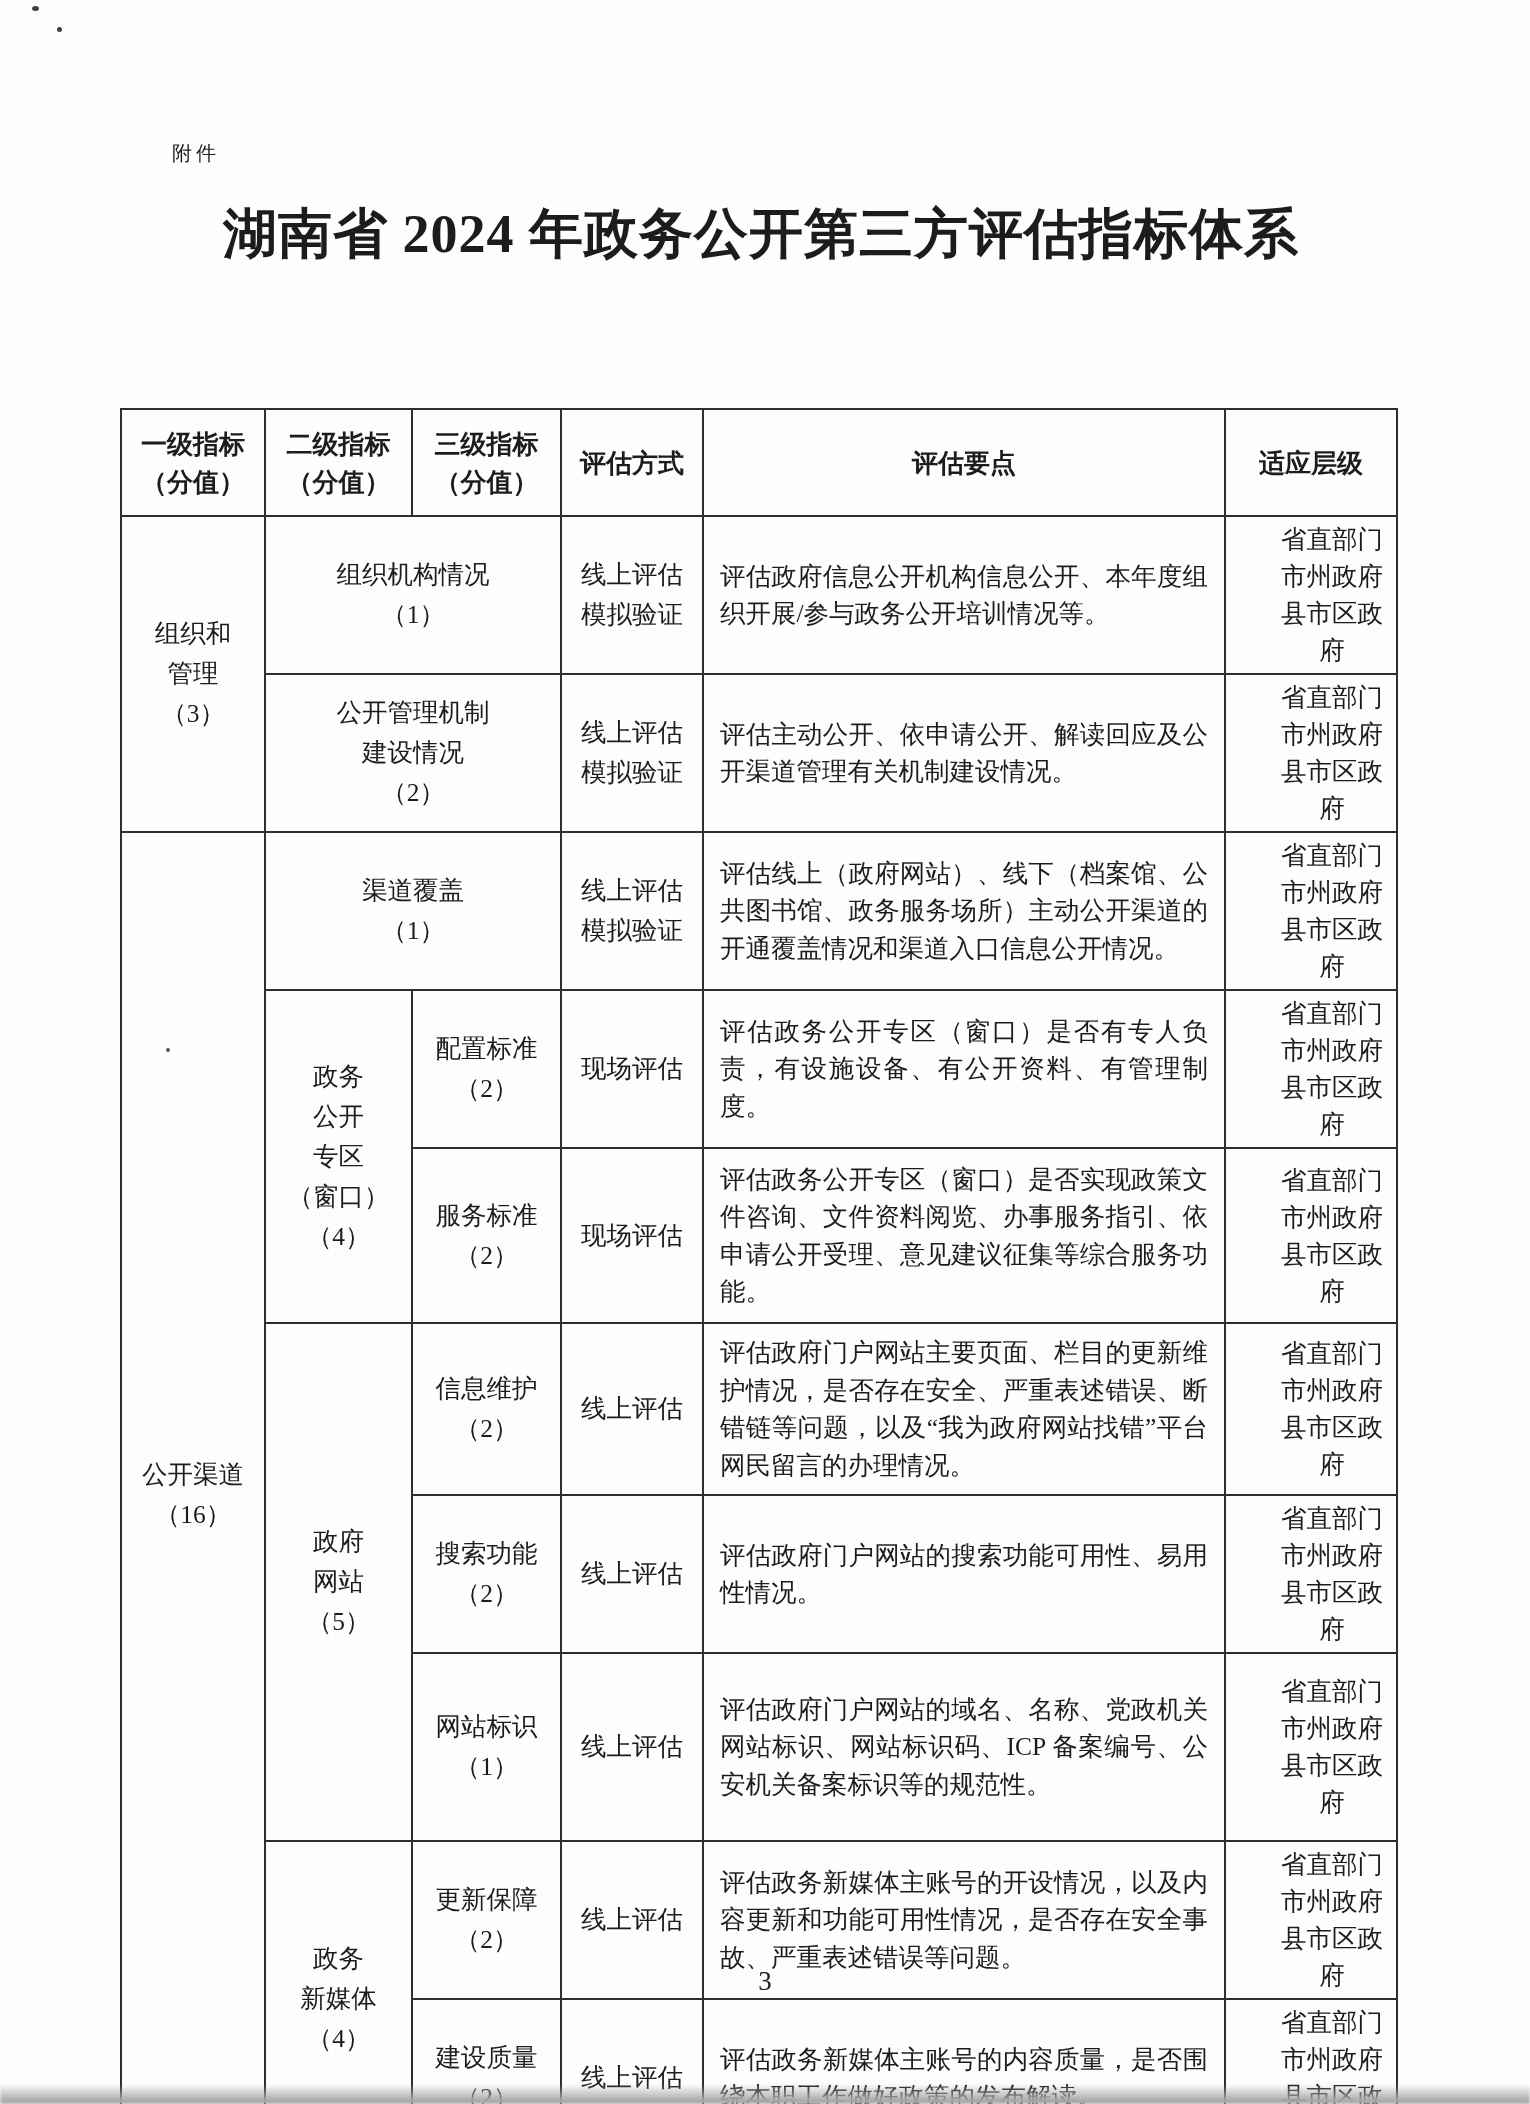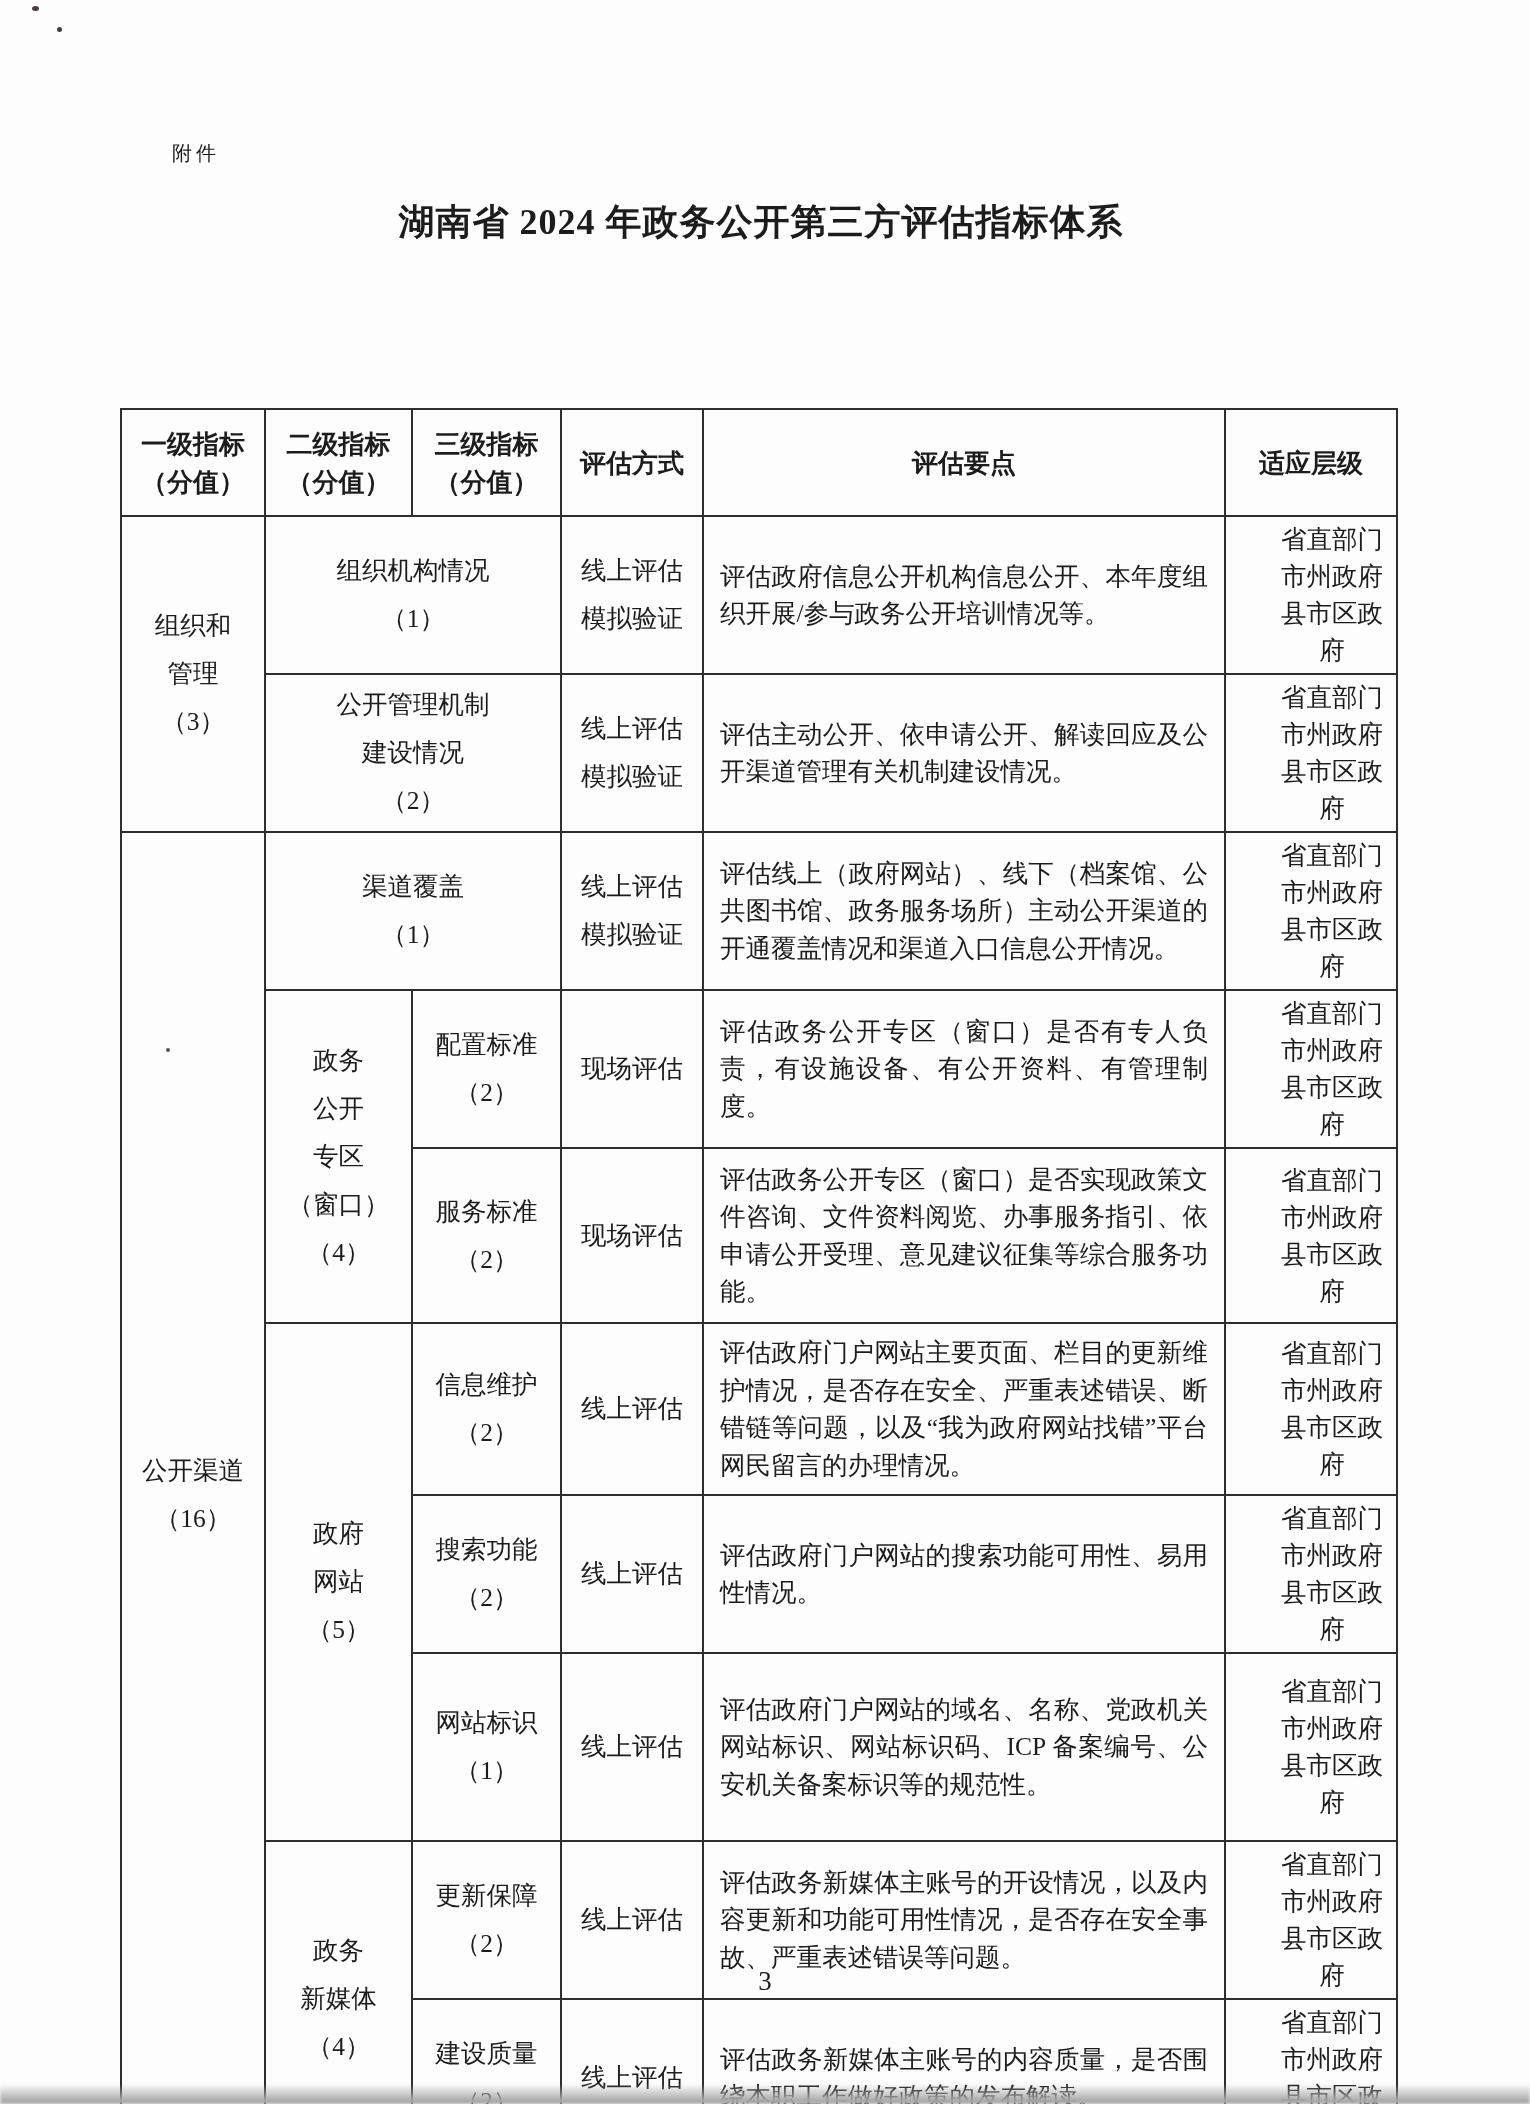--- a/index.html
+++ b/index.html
@@ -12,38 +12,38 @@
     font-family: "Liberation Serif", "DejaVu Serif", serif;
     overflow: hidden;
   }
   .attachment {
     position: absolute; left: 172px; top: 140px;
     font-size: 20px; letter-spacing: 4px;
   }
   .title {
     position: absolute; left: 12px; right: 20px; top: 198px; margin: 0;
     text-align: center;
-    font-size: 36px; font-weight: 700; letter-spacing: 1px;
+    font-size: 54px; font-weight: 700; letter-spacing: 1px;
   }
   table.indicator-table {
     position: absolute; left: 120px; top: 408px;
     width: 1276px;
     border-collapse: collapse; table-layout: fixed;
   }
   th, td {
     border: 2.5px solid #2e2e2e;
     padding: 4px 6px;
     text-align: center; vertical-align: middle;
     white-space: pre-line;
   }
   th {
     font-family: "Liberation Sans", "DejaVu Sans", sans-serif;
     font-weight: 700; font-size: 26px; line-height: 38px;
   }
-  td { font-size: 25.5px; line-height: 48px; }
+  td { font-size: 25.5px; line-height: 40px; }
   td.points {
     white-space: normal;
     text-align: justify;
     padding: 10px 16px;
     line-height: 37.5px;
   }
   td.scope { line-height: 37px; padding-left: 48px; }
   .pageno {
     position: absolute; top: 1966px; left: 0; right: 0;
     text-align: center; font-size: 27px;

